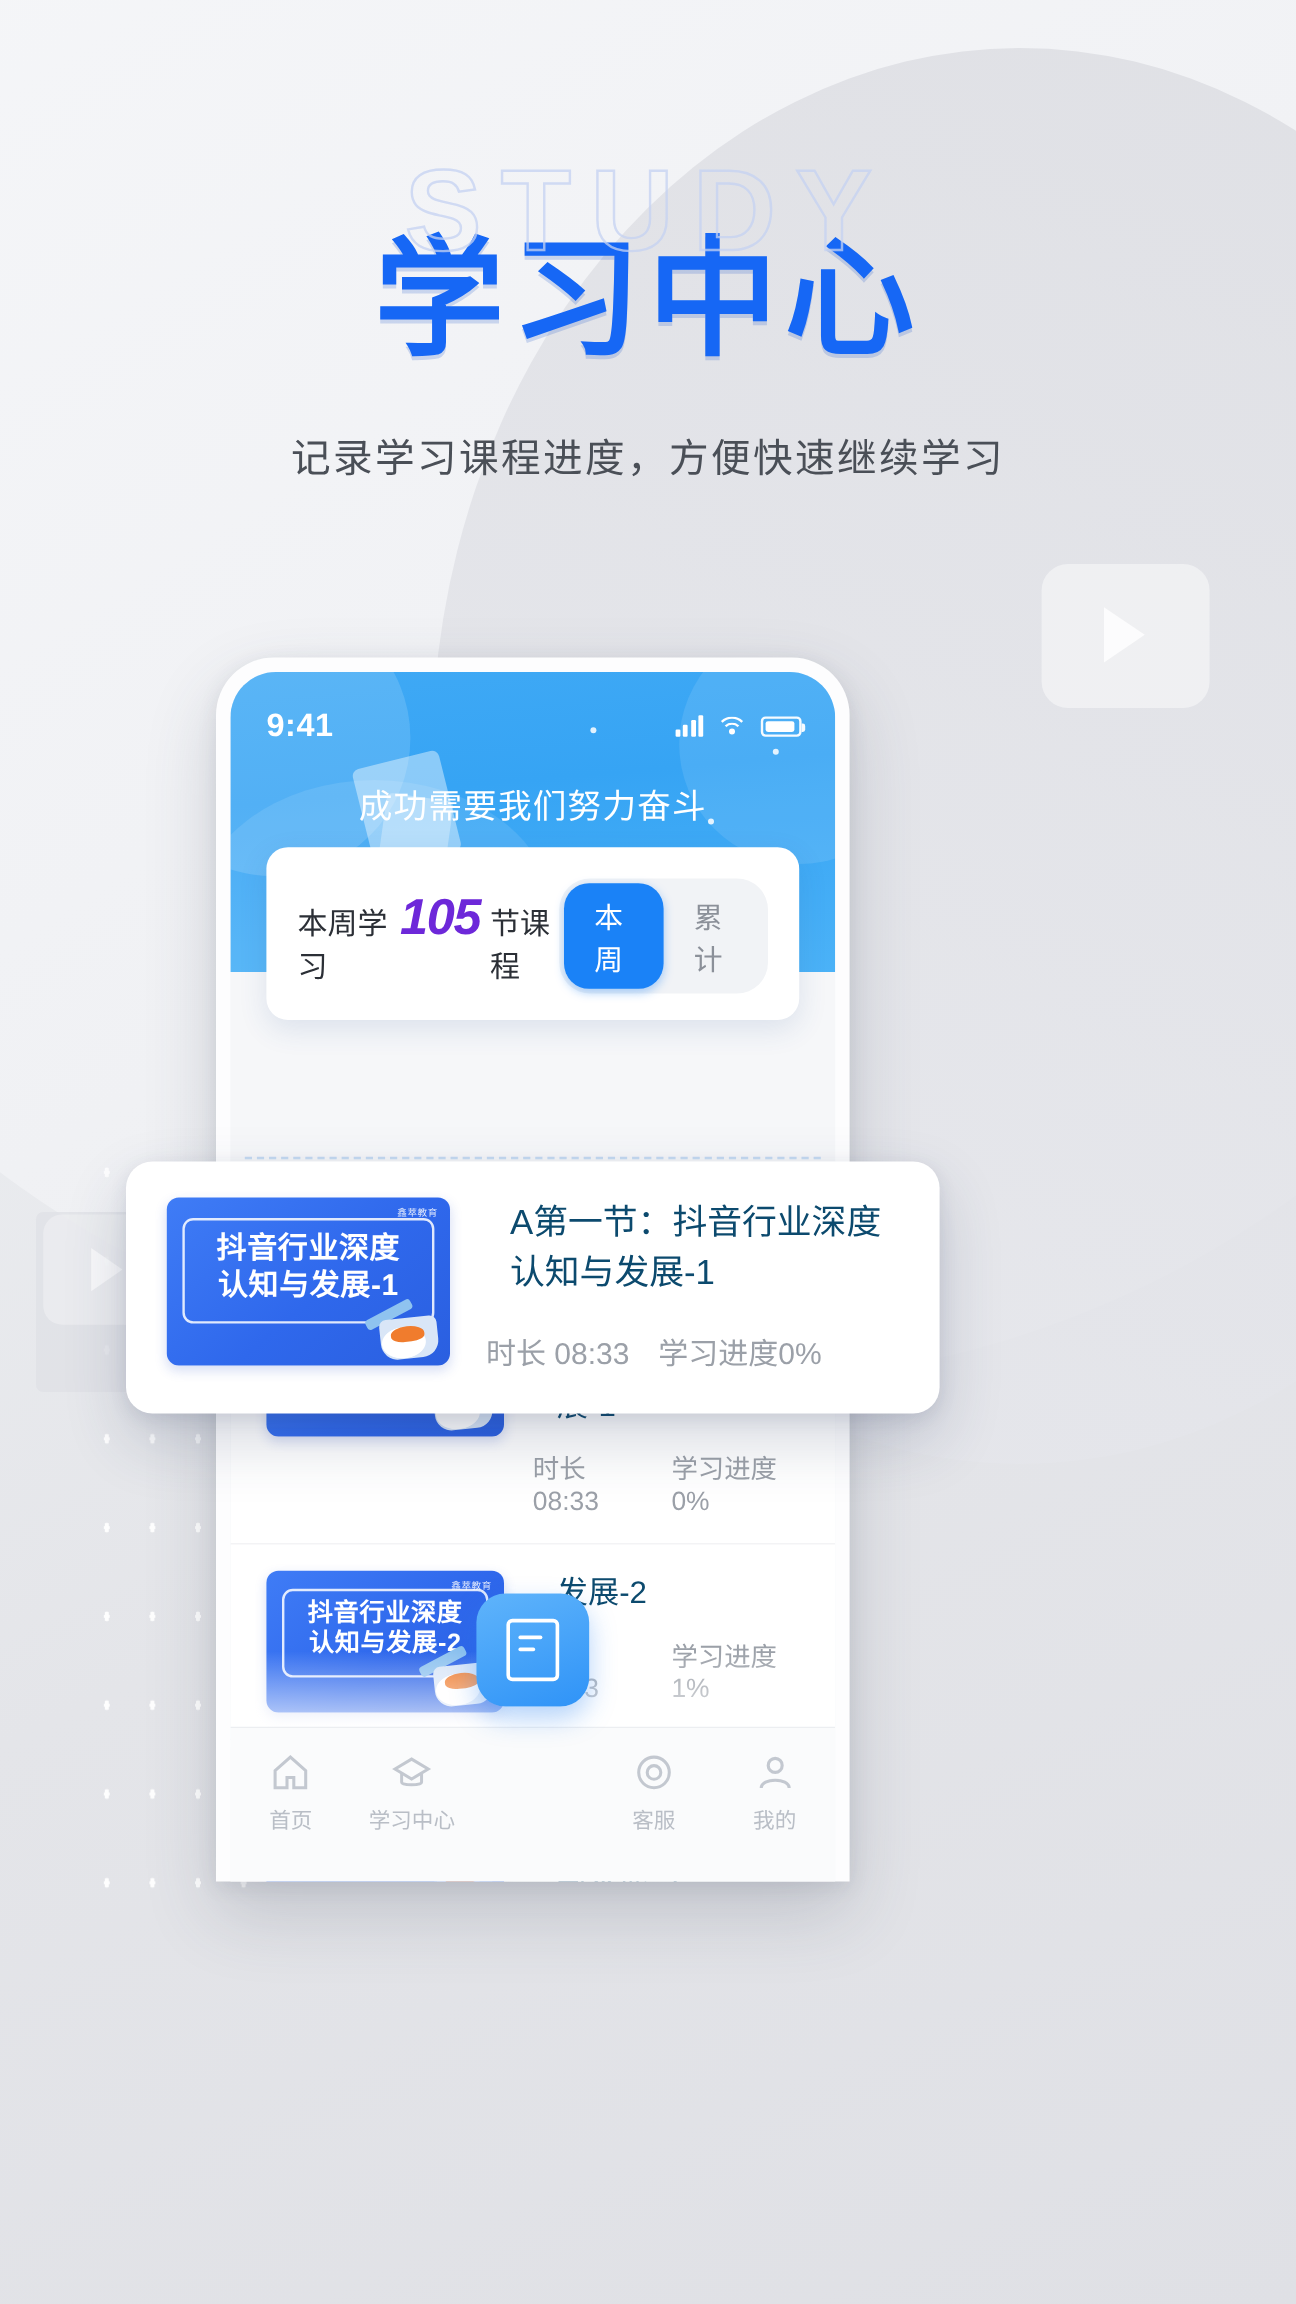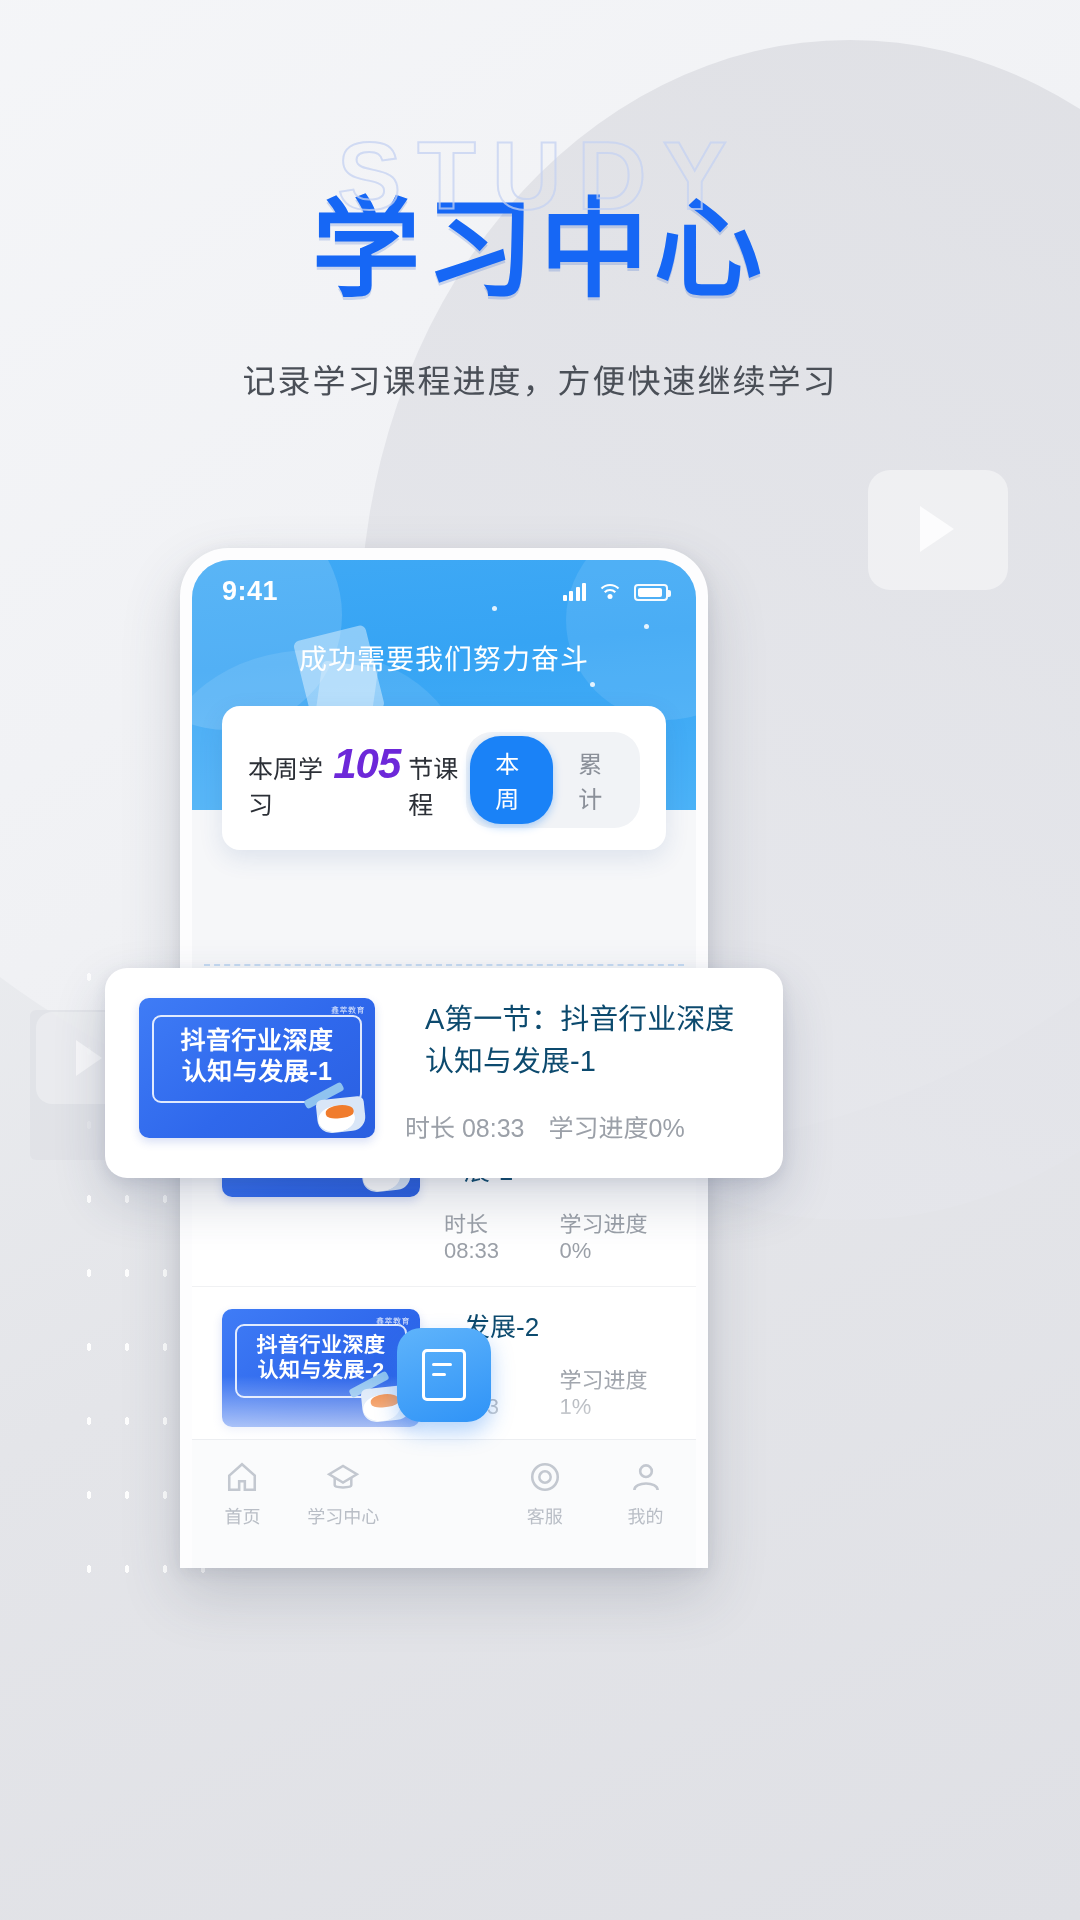--- a/index.html
+++ b/index.html
@@ -74,21 +74,21 @@
   .b2{left:-30px;top:90px;width:300px;height:230px;background:rgba(255,255,255,.10);}
   .b3{right:-70px;top:-40px;width:200px;height:200px;background:rgba(255,255,255,.10);}
   .paper{position:absolute;left:110px;top:72px;width:74px;height:86px;
     background:rgba(255,255,255,.42);border-radius:6px;transform:rotate(-14deg);}
   .paper2{position:absolute;left:126px;top:104px;width:56px;height:66px;
     background:rgba(255,255,255,.30);border-radius:5px;transform:rotate(8deg);}
   .sparkle{position:absolute;width:5px;height:5px;border-radius:50%;
     background:rgba(255,255,255,.85);}
 
   .statusbar{position:relative;display:flex;align-items:center;justify-content:space-between;
-    padding:16px 28px 0 30px;color:#fff;}
+    padding:29px 28px 0 30px;color:#fff;}
   .sb-time{font-size:27px;font-weight:600;letter-spacing:.5px;}
   .sb-icons{display:flex;align-items:flex-end;gap:12px;}
   .sig{display:flex;align-items:flex-end;gap:2.5px;height:18px;}
   .sig i{display:block;width:4px;background:#fff;border-radius:1px;}
   .sig i:nth-child(1){height:6px}.sig i:nth-child(2){height:10px}
   .sig i:nth-child(3){height:14px}.sig i:nth-child(4){height:18px}
   .wifi{position:relative;width:24px;height:18px;}
   .wifi b{position:absolute;left:50%;transform:translateX(-50%);
     border:2.6px solid #fff;border-bottom-color:transparent;
     border-left-color:transparent;border-right-color:transparent;border-radius:50%;}
@@ -106,21 +106,21 @@
 
   
   .stats-card{position:absolute;left:30px;right:30px;top:146px;
     background:#fff;border-radius:18px;
     box-shadow:0 8px 24px rgba(45,85,150,.12);padding:26px 26px 22px;}
   .stats-top{display:flex;align-items:center;justify-content:space-between;}
   .stats-line{font-size:25px;color:#2b2f36;display:flex;align-items:baseline;gap:8px;}
   .stats-num{font-size:42px;font-weight:bold;font-style:italic;color:#6d28d9;
     letter-spacing:-1px;}
   .toggle{display:flex;background:#f1f3f6;border-radius:26px;padding:4px;}
-  .toggle div{font-size:24px;padding:9px 25px;border-radius:31px;color:#8b9099;}
+  .toggle div{font-size:24px;padding:9px 25px;border-radius:21px;color:#8b9099;}
   .toggle div.on{background:#1a82f7;color:#fff;box-shadow:0 3px 8px rgba(26,130,247,.35);}
   .stats-row{display:flex;margin-top:32px;}
   .stat{flex:1;text-align:center;}
   .stat .v{font-size:37px;font-weight:bold;color:#16191e;line-height:1;}
   .stat .k{font-size:21px;color:#9ba0a8;margin-top:14px;}
   .dash{position:absolute;left:12px;right:12px;top:404px;border-top:2px dashed #b9d3f2;opacity:.75;}
 
   
   .list-wrap{position:absolute;left:0;right:0;top:408px;bottom:0;background:#fff;}
   .sec-head{display:flex;align-items:center;justify-content:space-between;

